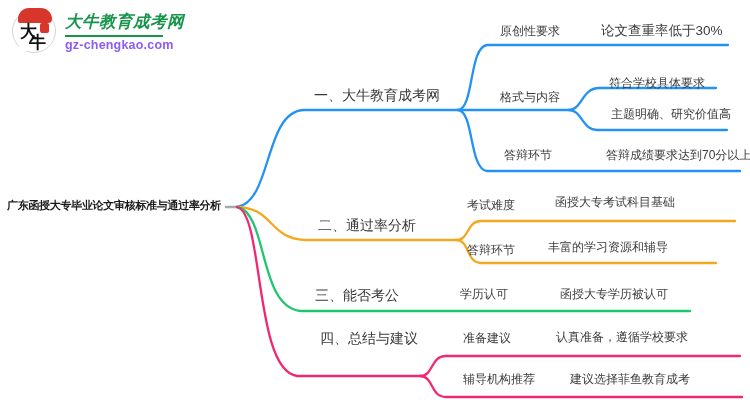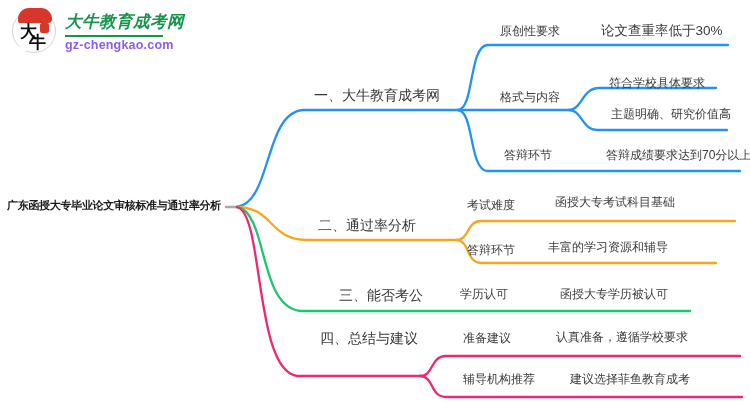--- a/index.html
+++ b/index.html
@@ -100,21 +100,21 @@
   <div class="node" style="left:611px;top:107px;">主题明确、研究价值高</div>
   <div class="node" style="left:504px;top:148px;">答辩环节</div>
   <div class="node" style="left:606px;top:148px;">答辩成绩要求达到70分以上</div>
 
   <div class="node branch-label" style="left:318px;top:217px;">二、通过率分析</div>
   <div class="node" style="left:467px;top:198px;">考试难度</div>
   <div class="node" style="left:555px;top:195px;">函授大专考试科目基础</div>
   <div class="node" style="left:467px;top:243px;">答辩环节</div>
   <div class="node" style="left:548px;top:240px;">丰富的学习资源和辅导</div>
 
-  <div class="node branch-label" style="left:315px;top:287px;margin-left:24px;">三、能否考公</div>
+  <div class="node branch-label" style="left:315px;top:287px;">三、能否考公</div>
   <div class="node" style="left:460px;top:287px;">学历认可</div>
   <div class="node" style="left:560px;top:287px;">函授大专学历被认可</div>
 
   <div class="node branch-label" style="left:320px;top:330px;">四、总结与建议</div>
   <div class="node" style="left:463px;top:331px;">准备建议</div>
   <div class="node" style="left:556px;top:330px;">认真准备，遵循学校要求</div>
   <div class="node" style="left:463px;top:372px;">辅导机构推荐</div>
   <div class="node" style="left:570px;top:372px;">建议选择菲鱼教育成考</div>
 
 </div>

